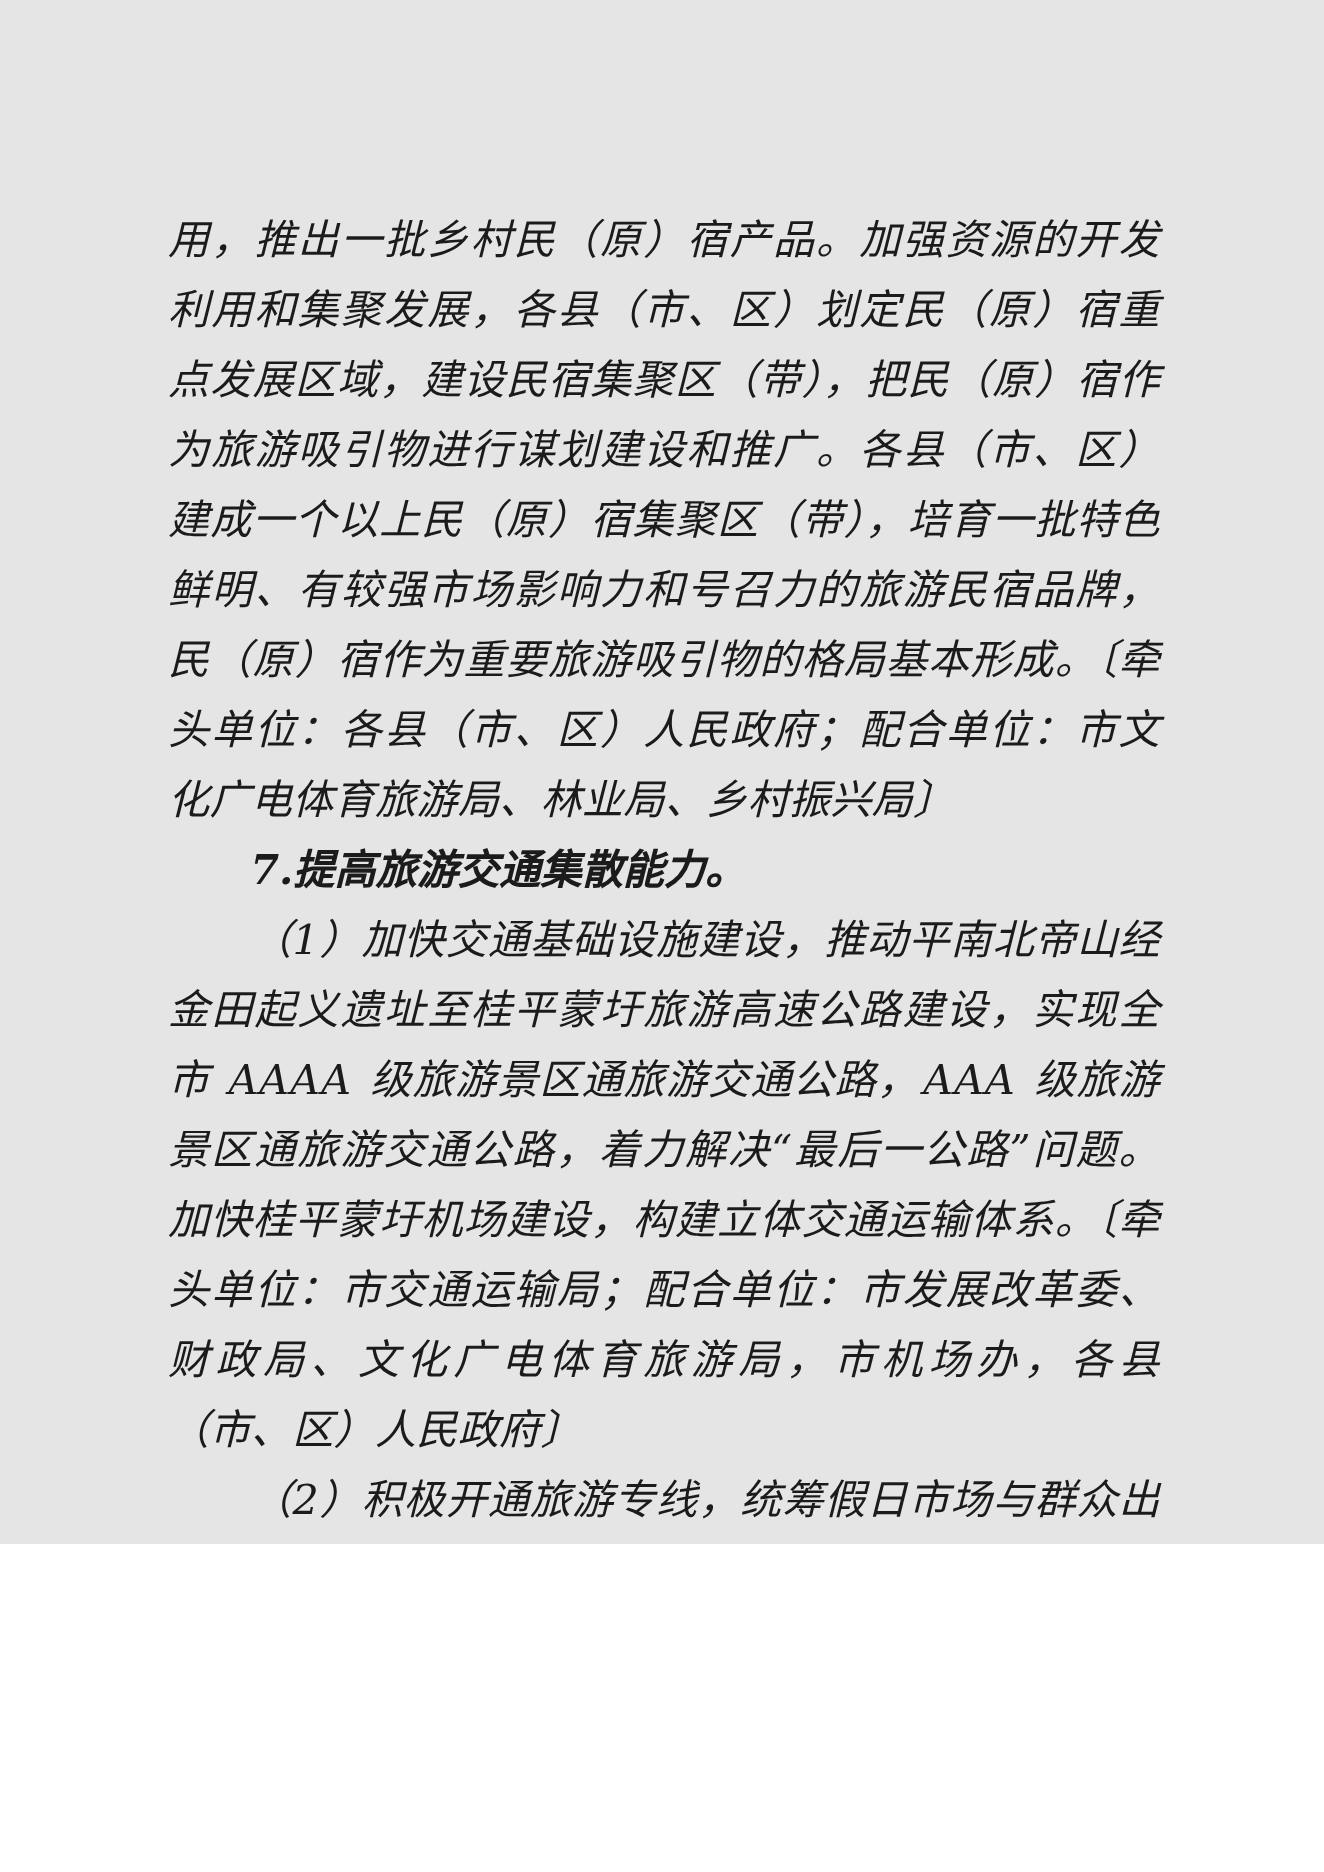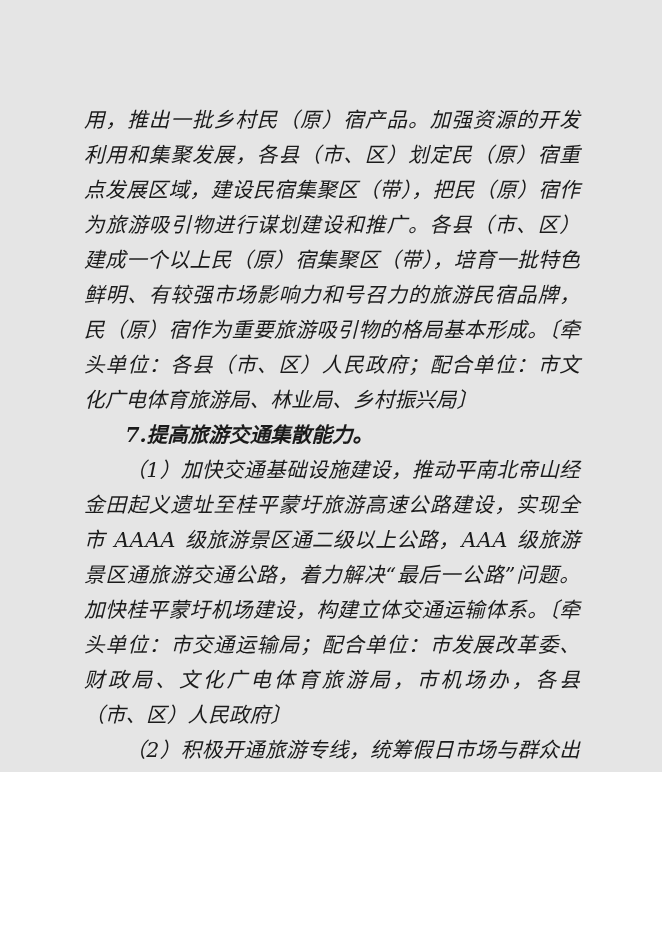--- a/index.html
+++ b/index.html
@@ -95,21 +95,21 @@
 <body>
 
 <div class="page">
 
   <div class="body-block">
 
     <p class="para cont">用，推出一批乡村民（原）宿产品。加强资源的开发利用和集聚发展，各县（市、区）划定民（原）宿重点发展区域，建设民宿集聚区（带），把民（原）宿作为旅游吸引物进行谋划建设和推广。各县（市、区）建成一个以上民（原）宿集聚区（带），培育一批特色鲜明、有较强市场影响力和号召力的旅游民宿品牌，民（原）宿作为重要旅游吸引物的格局基本形成。〔牵头单位：各县（市、区）人民政府；配合单位：市文化广电体育旅游局、林业局、乡村振兴局〕</p>
 
     <p class="para heading">7.提高旅游交通集散能力。</p>
 
-    <p class="para indent"><span>（1）加快交通基础设施建设，推动平南北帝山经金田起义遗址至桂平蒙圩旅游高速公路建设，实现全市 </span><span class="latin">AAAA</span><span> 级旅游景区通二级以上公路，</span><span class="latin">AAA</span><span> 级旅游景区通旅游交通公路，着力解决“最后一公路”问题。加快桂平蒙圩机场建设，构建立体交通运输体系。〔牵头单位：市交通运输局；配合单位：市发展改革委、财政局、文化广电体育旅游局，市机场办，各县（市、区）人民政府〕</span></p>
+    <p class="para indent"><span>（1）加快交通基础设施建设，推动平南北帝山经金田起义遗址至桂平蒙圩旅游高速公路建设，实现全市 </span><span class="latin">AAAA</span><span> 级旅游景区通旅游交通公路，</span><span class="latin">AAA</span><span> 级旅游景区通旅游交通公路，着力解决“最后一公路”问题。加快桂平蒙圩机场建设，构建立体交通运输体系。〔牵头单位：市交通运输局；配合单位：市发展改革委、财政局、文化广电体育旅游局，市机场办，各县（市、区）人民政府〕</span></p>
 
     <p class="para indent">（2）积极开通旅游专线，统筹假日市场与群众出行需求，灵活开设常态化专线、节假日临时专线。加强旅游交通安全管理，强化旅游客运企业、司机安全培训，规范旅游客车安全运行。开展旅游集散中心建设提升工程，实现县县有达标的旅游集散中心。完善旅游标识系统，科学设立旅游导览标识牌，更新完善贵港市全域全景旅游地图。〔牵头单位：市交通运输局；配合单位：市</p>
 
   </div>
 
   <div class="footer">
     <span class="page-number">— 6 —</span>
   </div>
 
 </div>

